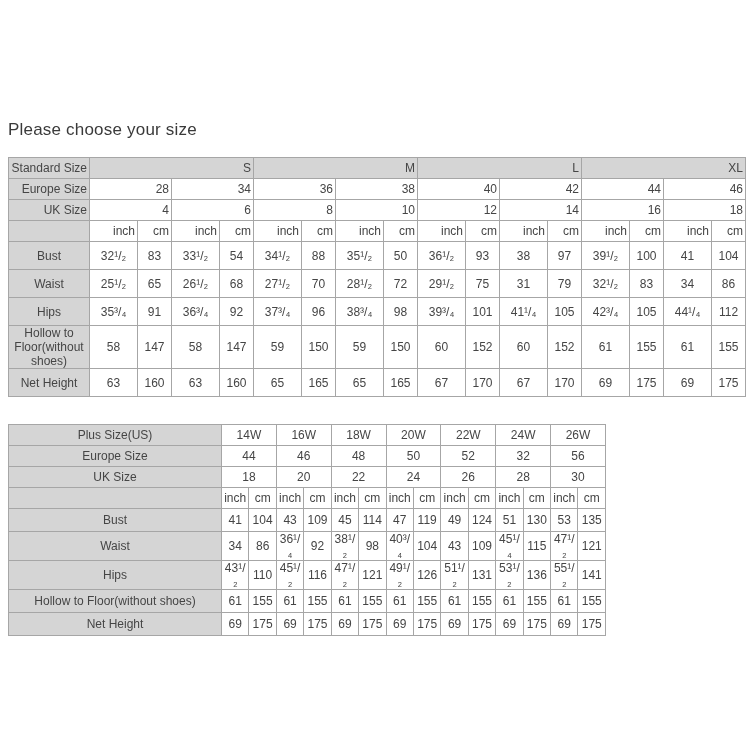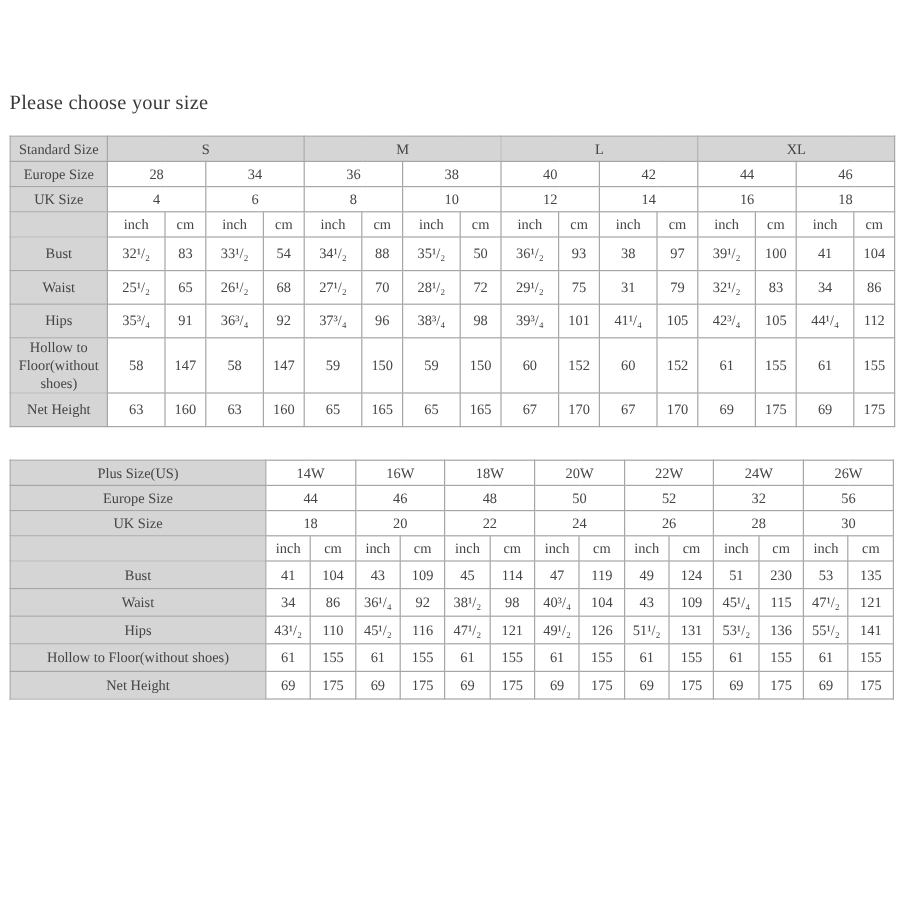--- a/index.html
+++ b/index.html
@@ -8,45 +8,45 @@
     --text:#454545;
     --page-bg:#ffffff;
   }
   html,body{margin:0;padding:0;}
   body{
     width:750px;height:750px;overflow:hidden;
     background:var(--page-bg);
     font-family:"Liberation Sans","DejaVu Sans",sans-serif;
     color:var(--text);
   }
-  .page{padding:76px 6px 0 8px;font-family:Liberation Serif, serif;}
+  .page{padding:120px 6px 0 8px;}
   .page-title{
     font-size:17px;
     font-weight:400;
     color:#3a3a3a;
     margin:0 0 17px 0;
     letter-spacing:.2px;
   }
   table.size-chart{
     border-collapse:collapse;
     table-layout:fixed;
-    width:737px;
+    width:598px;
     font-size:12px;
     text-align:center;
   }
   table.size-chart td, table.size-chart th{
     border:1px solid var(--border);
     font-weight:400;
     padding:0 2px;
     vertical-align:middle;
     overflow:hidden;
   }
   table.size-chart th.hdr{background:var(--header-bg);}
   
-  #t1 tr.top td, #t1 tr.top th{height:20px;}
+  #t1 tr.top td, #t1 tr.top th{height:20px;text-align:right;}
   #t1 tr.measure td, #t1 tr.measure th{height:27px;}
   #t2 tr.top td, #t2 tr.top th{height:20px;}
   #t2 tr.measure td, #t2 tr.measure th{height:22px;}
   
   #t1 col.c-lbl{width:81px;}
   #t1 col.c-in{width:48px;}
   #t1 col.c-cm{width:34px;}
   
   #t2 col.c-lbl{width:213px;}
   #t2{margin-top:27px;}
@@ -296,21 +296,21 @@
           <td class="cm">104</td>
           <td class="in">43</td>
           <td class="cm">109</td>
           <td class="in">45</td>
           <td class="cm">114</td>
           <td class="in">47</td>
           <td class="cm">119</td>
           <td class="in">49</td>
           <td class="cm">124</td>
           <td class="in">51</td>
-          <td class="cm">230</td>
+          <td class="cm">130</td>
           <td class="in">53</td>
           <td class="cm">135</td>
         </tr>
         <tr class="measure">
           <th class="hdr">Waist</th>
           <td class="in">34</td>
           <td class="cm">86</td>
           <td class="in">36¹/₄</td>
           <td class="cm">92</td>
           <td class="in">38¹/₂</td>

